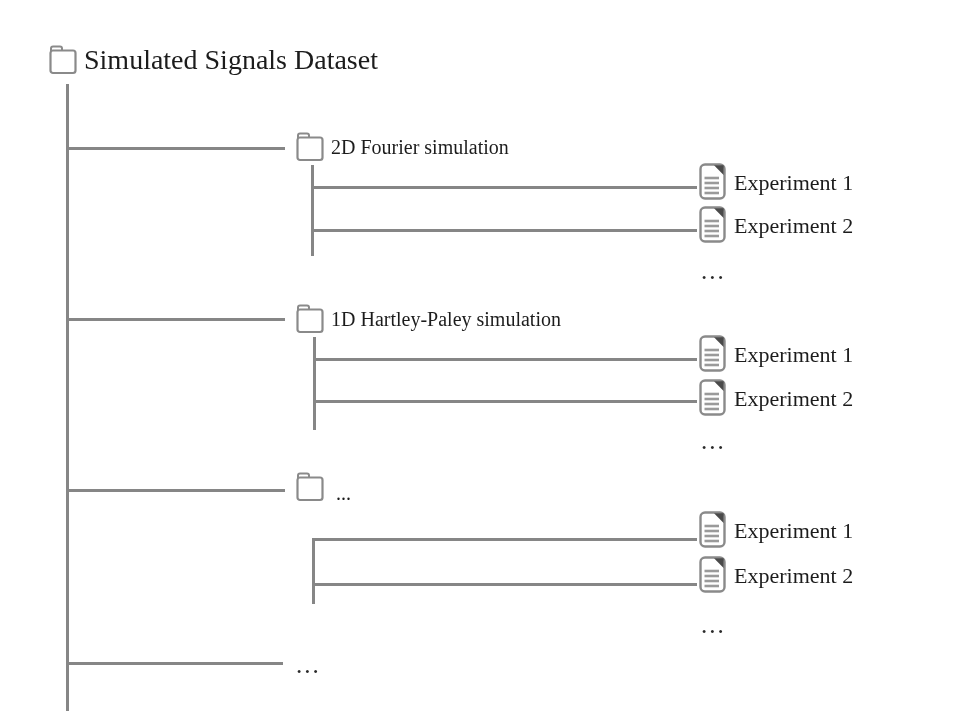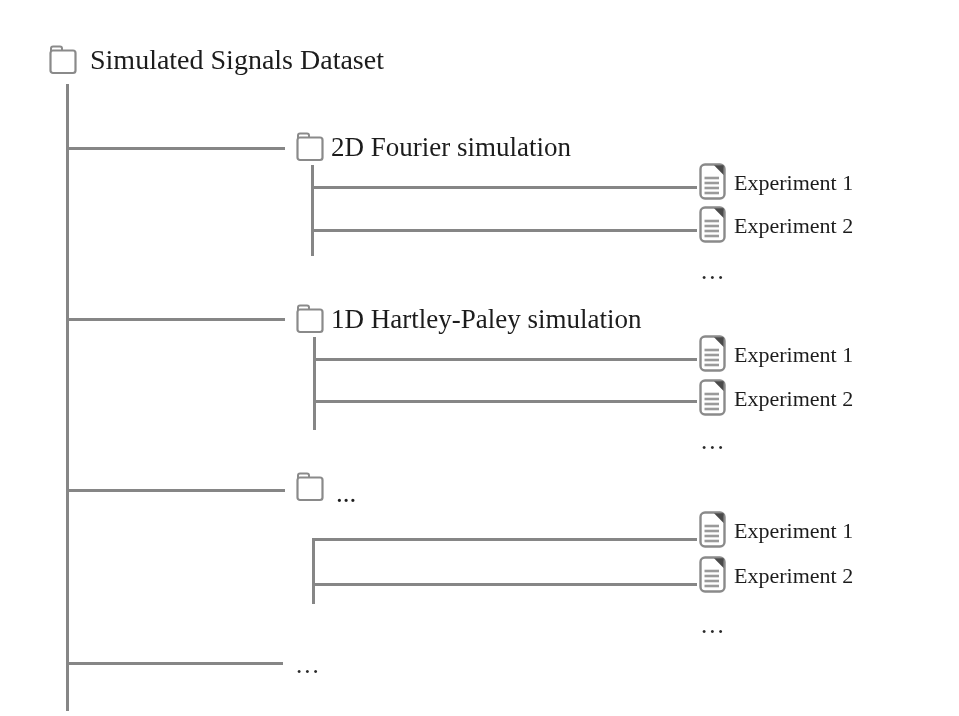--- a/index.html
+++ b/index.html
@@ -9,21 +9,21 @@
     background:#ffffff;
     font-family:"Liberation Serif","DejaVu Serif",serif;
     color:#1f1f1f;
     overflow:hidden;
     filter:blur(0.35px);
   }
   .hline{position:absolute;height:3px;background:#868686;}
   .vline{position:absolute;width:3px;background:#868686;}
   .lbl{position:absolute;white-space:nowrap;color:#1c1c1c;}
   .root-lbl{font-size:28px;line-height:32px;}
-  .grp-lbl{font-size:27px;line-height:30px;}
+  .grp-lbl{font-size:20px;line-height:30px;}
   .exp-lbl{font-size:22px;line-height:30px;}
   .dots{font-size:25px;line-height:26px;letter-spacing:2px;color:#2a2a2a;}
   svg.icon{position:absolute;display:block;}
 </style>
 </head>
 <body>
 
 <svg width="0" height="0" style="position:absolute" aria-hidden="true">
   <defs>
     <symbol id="sym-folder" viewBox="0 0 30 32">
@@ -41,21 +41,21 @@
       </g>
     </symbol>
   </defs>
 </svg>
 
 <div class="canvas">
 
   <svg class="icon" style="left:48px;top:44px" width="30" height="32">
       <use href="#sym-folder"></use>
     </svg>
-  <span class="lbl root-lbl" style="left:90px;top:44px">Simulated Signals Dataset</span>
+  <span class="lbl root-lbl" style="left:84px;top:44px">Simulated Signals Dataset</span>
 
   <div class="vline" style="left:66px;top:84px;height:627px"></div>
 
   <div class="hline" style="left:66px;top:147px;width:219px"></div>
   <div class="hline" style="left:66px;top:318px;width:219px"></div>
   <div class="hline" style="left:66px;top:489px;width:219px"></div>
   <div class="hline" style="left:66px;top:662px;width:217px"></div>
 
   <svg class="icon" style="left:295px;top:131px" width="30" height="32">
       <use href="#sym-folder"></use>

